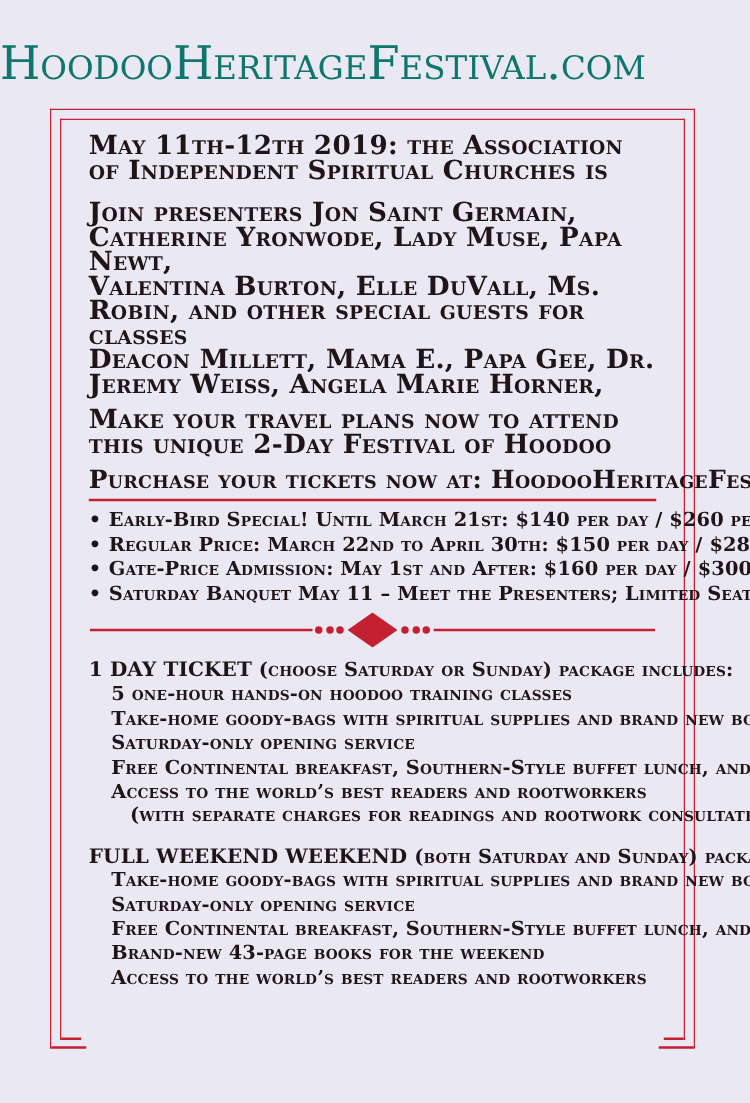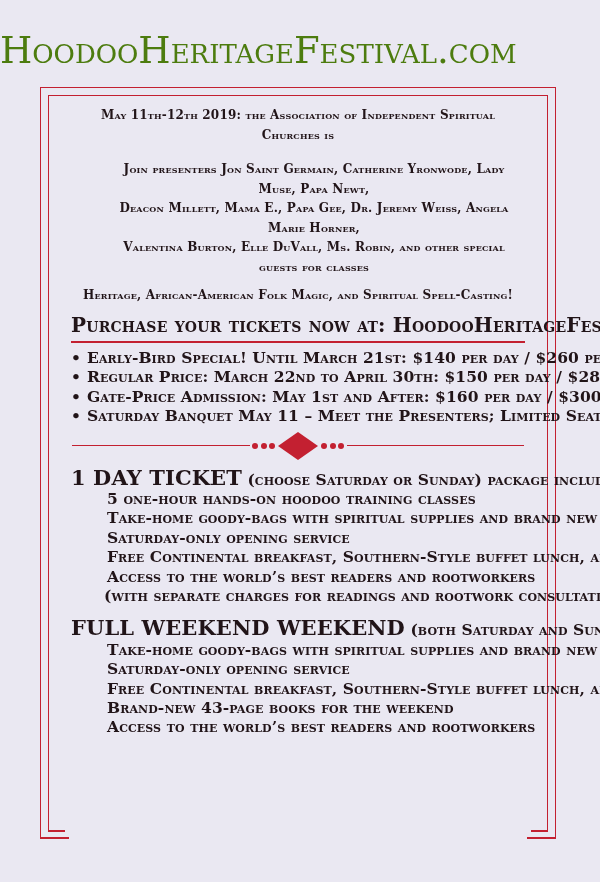--- a/index.html
+++ b/index.html
@@ -9,21 +9,21 @@
     font-family:"DejaVu Serif", "Liberation Serif", serif;
     color:#211418;
   }
   .page { position:relative; width:600px; height:882px; overflow:hidden; }
 
   .site-title {
     position:absolute; top:29px; left:0; width:508px;
     text-align:center;
     font-variant:small-caps;
     font-size:37px;
-    color:#4d7c0f;
+    color:#0f766e;
     letter-spacing:0px;
     white-space:nowrap;
   }
 
   .box-outer {
     position:absolute; left:40px; top:87px; width:514px; height:751px;
     border:1.6px solid #c32031; border-bottom:none;
   }
   .box-outer::before, .box-outer::after {
     content:""; position:absolute; bottom:0; width:28px; height:1.6px; background:#c32031;
@@ -38,23 +38,23 @@
     font-weight:700;
   }
   .box-inner::before, .box-inner::after {
     content:""; position:absolute; bottom:0; width:16px; height:1.6px; background:#c32031;
   }
   .box-inner::before { left:0; }
   .box-inner::after  { right:0; }
 
   .content { padding:10px 22px 0 22px; }
 
-  .para { margin:0; text-align:center; font-size:12px; line-height:19.5px; letter-spacing:0.2px; }
+  .para { margin:0; font-size:21px; line-height:19.5px; letter-spacing:0.2px; }
   .para .line { display:block; }
-  .mt15 { margin-top:15px;margin-left:32px; }
+  .mt15 { margin-top:15px; }
   .mt9  { margin-top:9px; }
 
   .purchase-heading {
     margin:7px 0 0 0;
     text-align:center;
     font-size:20px;
     line-height:24px;
     letter-spacing:0.2px;
     padding-bottom:4px;
     border-bottom:2px solid #c32031;
@@ -71,48 +71,48 @@
   }
   .divider .dline { flex:1; height:1.6px; background:#c32031; }
   .divider .dot {
     width:6px; height:6px; border-radius:50%; background:#c32031; margin-left:2.5px;
   }
   .divider .dot.rgt { margin-left:0; margin-right:2.5px; }
   .divider .diamond { margin:0 3px; display:block; }
 
   .ticket { margin-top:7px; font-size:15.5px; line-height:19.4px; letter-spacing:0.1px; }
   .ticket .t-head { white-space:nowrap; }
-  .ticket .t-strong { font-size:21px; }
-  .ticket .t-item { margin-left:36px; white-space:nowrap; }
+  .ticket .t-strong { font-size:16px; }
+  .ticket .t-item { margin-left:18px; white-space:nowrap; }
   .ticket .t-note { margin-left:33px; white-space:nowrap; }
   .ticket2 { margin-top:13px; }
 </style>
 </head>
 <body>
 
 <div class="page">
 
   <div class="site-title">HoodooHeritageFestival.com</div>
 
   <div class="box-outer">
     <div class="box-inner">
       <div class="content">
 
         <p class="para">
           <span class="line">May 11th-12th 2019: the Association of Independent Spiritual Churches is</span>
         </p>
 
         <p class="para mt15">
           <span class="line">Join presenters Jon Saint Germain, Catherine Yronwode, Lady Muse, Papa Newt,</span>
+          <span class="line">Valentina Burton, Elle DuVall, Ms. Robin, and other special guests for classes</span>
           <span class="line">Deacon Millett, Mama E., Papa Gee, Dr. Jeremy Weiss, Angela Marie Horner,</span>
-          <span class="line">Valentina Burton, Elle DuVall, Ms. Robin, and other special guests for classes</span>
         </p>
 
         <p class="para mt9">
-          <span class="line">Heritage, African-American Folk Magic, and Spiritual Spell-Casting!</span>
+          <span class="line">Make your travel plans now to attend this unique 2-Day Festival of Hoodoo</span>
         </p>
 
         <div class="purchase-heading">Purchase your tickets now at: HoodooHeritageFestival.com</div>
 
         <div class="pricing">
           <div class="bullet-row"><span class="bullet-glyph">•</span><span>Early-Bird Special! Until March 21st: $140 per day / $260 per weekend</span></div>
           <div class="bullet-row"><span class="bullet-glyph">•</span><span>Regular Price: March 22nd to April 30th: $150 per day / $280 per weekend</span></div>
           <div class="bullet-row"><span class="bullet-glyph">•</span><span>Gate-Price Admission: May 1st and After: $160 per day / $300 per weekend</span></div>
           <div class="bullet-row"><span class="bullet-glyph">•</span><span>Saturday Banquet May 11 – Meet the Presenters; Limited Seating $55</span></div>
         </div>

